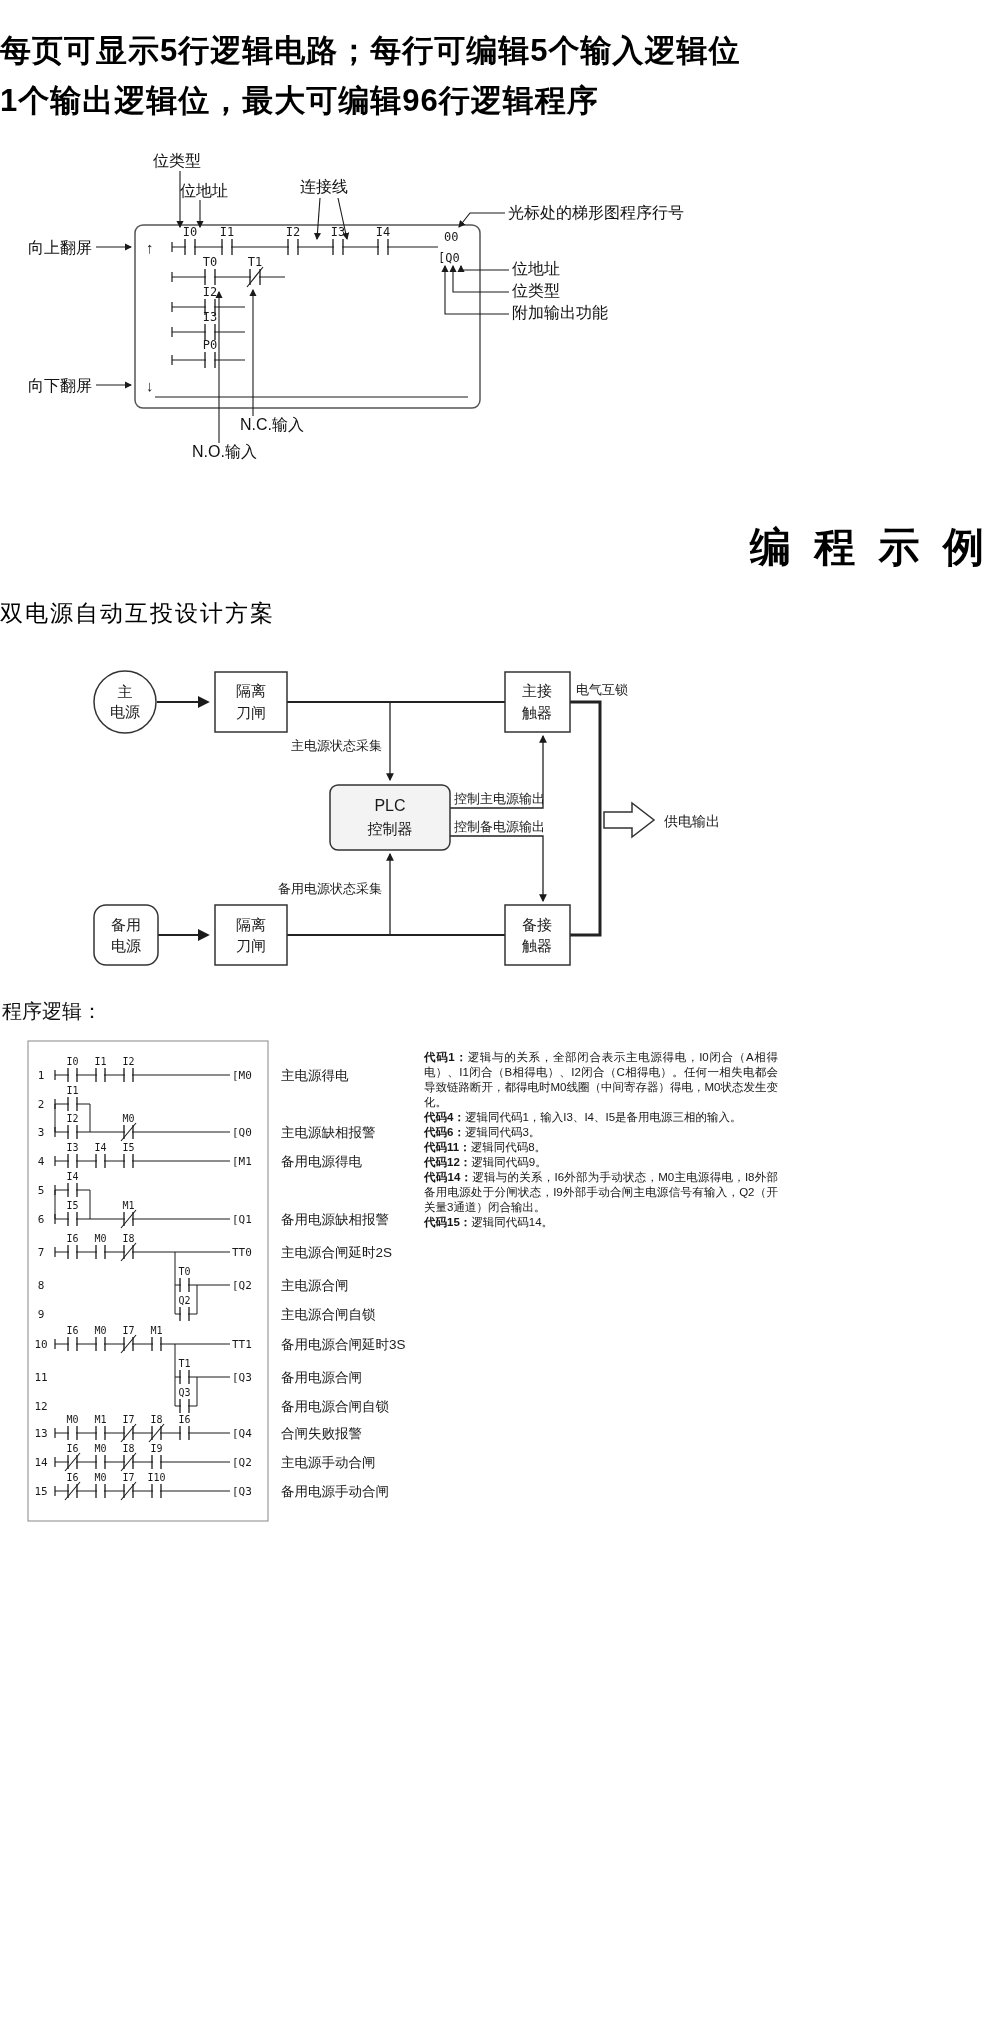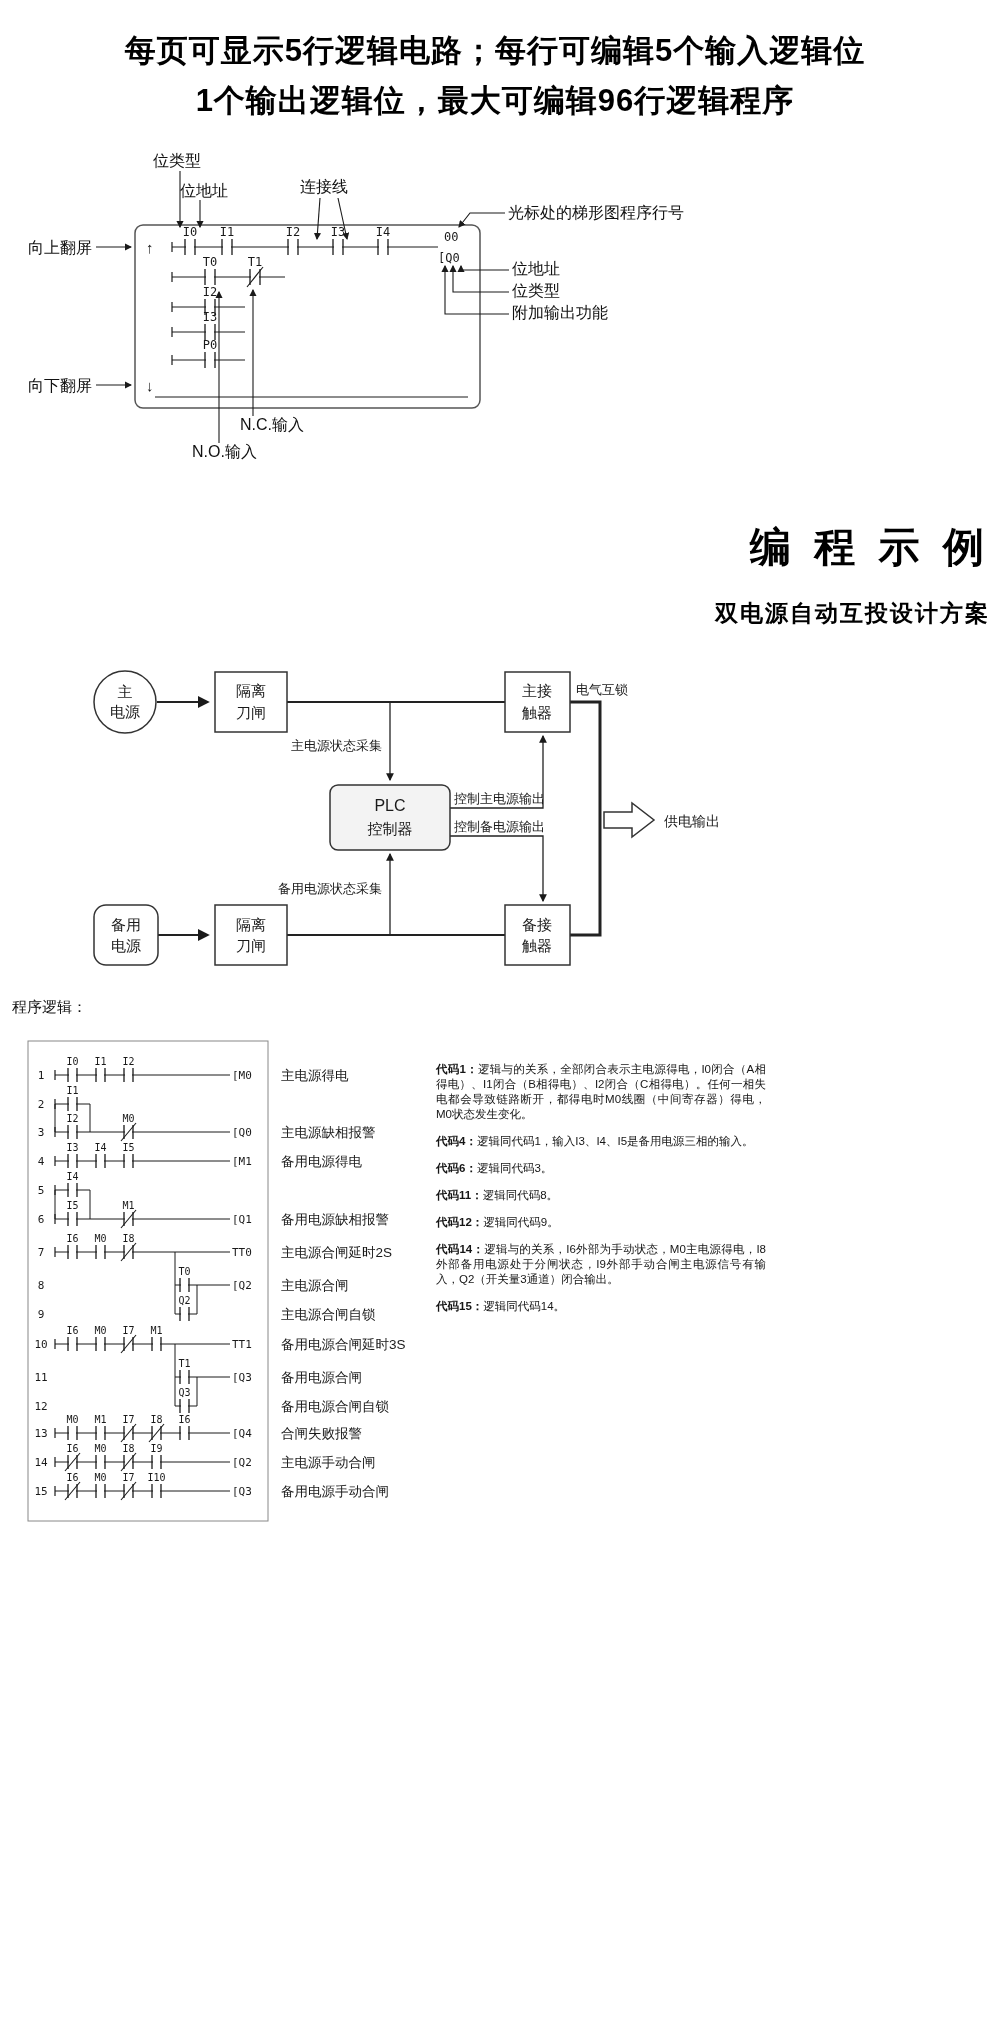--- a/index.html
+++ b/index.html
@@ -1,24 +1,24 @@
 <!DOCTYPE html>
 <html><head>
 <meta charset="utf-8">
 <style>
   *{margin:0;padding:0;box-sizing:border-box}
   body{background:#fff}
   .page{position:relative;width:990px;height:2021px;background:#ffffff;font-family:"Liberation Sans",sans-serif;color:#111;overflow:hidden}
   .abs{position:absolute}
-  .header{position:absolute;top:26px;left:0;width:100%;text-align:center;font-weight:bold;font-size:31px;line-height:50px;letter-spacing:1px;color:#000}
+  .header{position:absolute;top:26px;left:0;width:100%;text-align:left;font-weight:bold;font-size:31px;line-height:50px;letter-spacing:1px;color:#000}
   .title{position:absolute;top:520px;left:0;width:100%;text-align:right;font-size:41px;font-weight:bold;letter-spacing:6px;color:#000}
-  .subtitle{position:absolute;top:598px;left:0;width:100%;text-align:right;font-size:23px;font-weight:bold;letter-spacing:2px;color:#000}
-  .prog-label{position:absolute;left:12px;top:998px;font-size:15px;color:#111}
+  .subtitle{position:absolute;top:598px;left:0;width:100%;text-align:left;font-size:23px;font-weight:normal;letter-spacing:2px;color:#000}
+  .prog-label{position:absolute;left:2px;top:998px;font-size:20px;color:#111}
   .notes{position:absolute;left:424px;top:1050px;width:354px;font-size:11.5px;line-height:15px;text-align:justify;color:#151515}
-  .note{margin:12px}
+  .note{margin:0}
   .nl{font-weight:bold}
   svg text{font-family:"Liberation Sans",sans-serif;fill:#1a1a1a}
   .ann{font-size:16px;fill:#111}
   #ladder-svg text, #screen-ladder-group text{font-family:"DejaVu Sans Mono",monospace}
   #ladder-svg text[data-name="rung-description"]{font-family:"Liberation Sans",sans-serif}
 </style>
 </head>
 <body>
 
 <div class="page" data-name="plc-manual-page">

